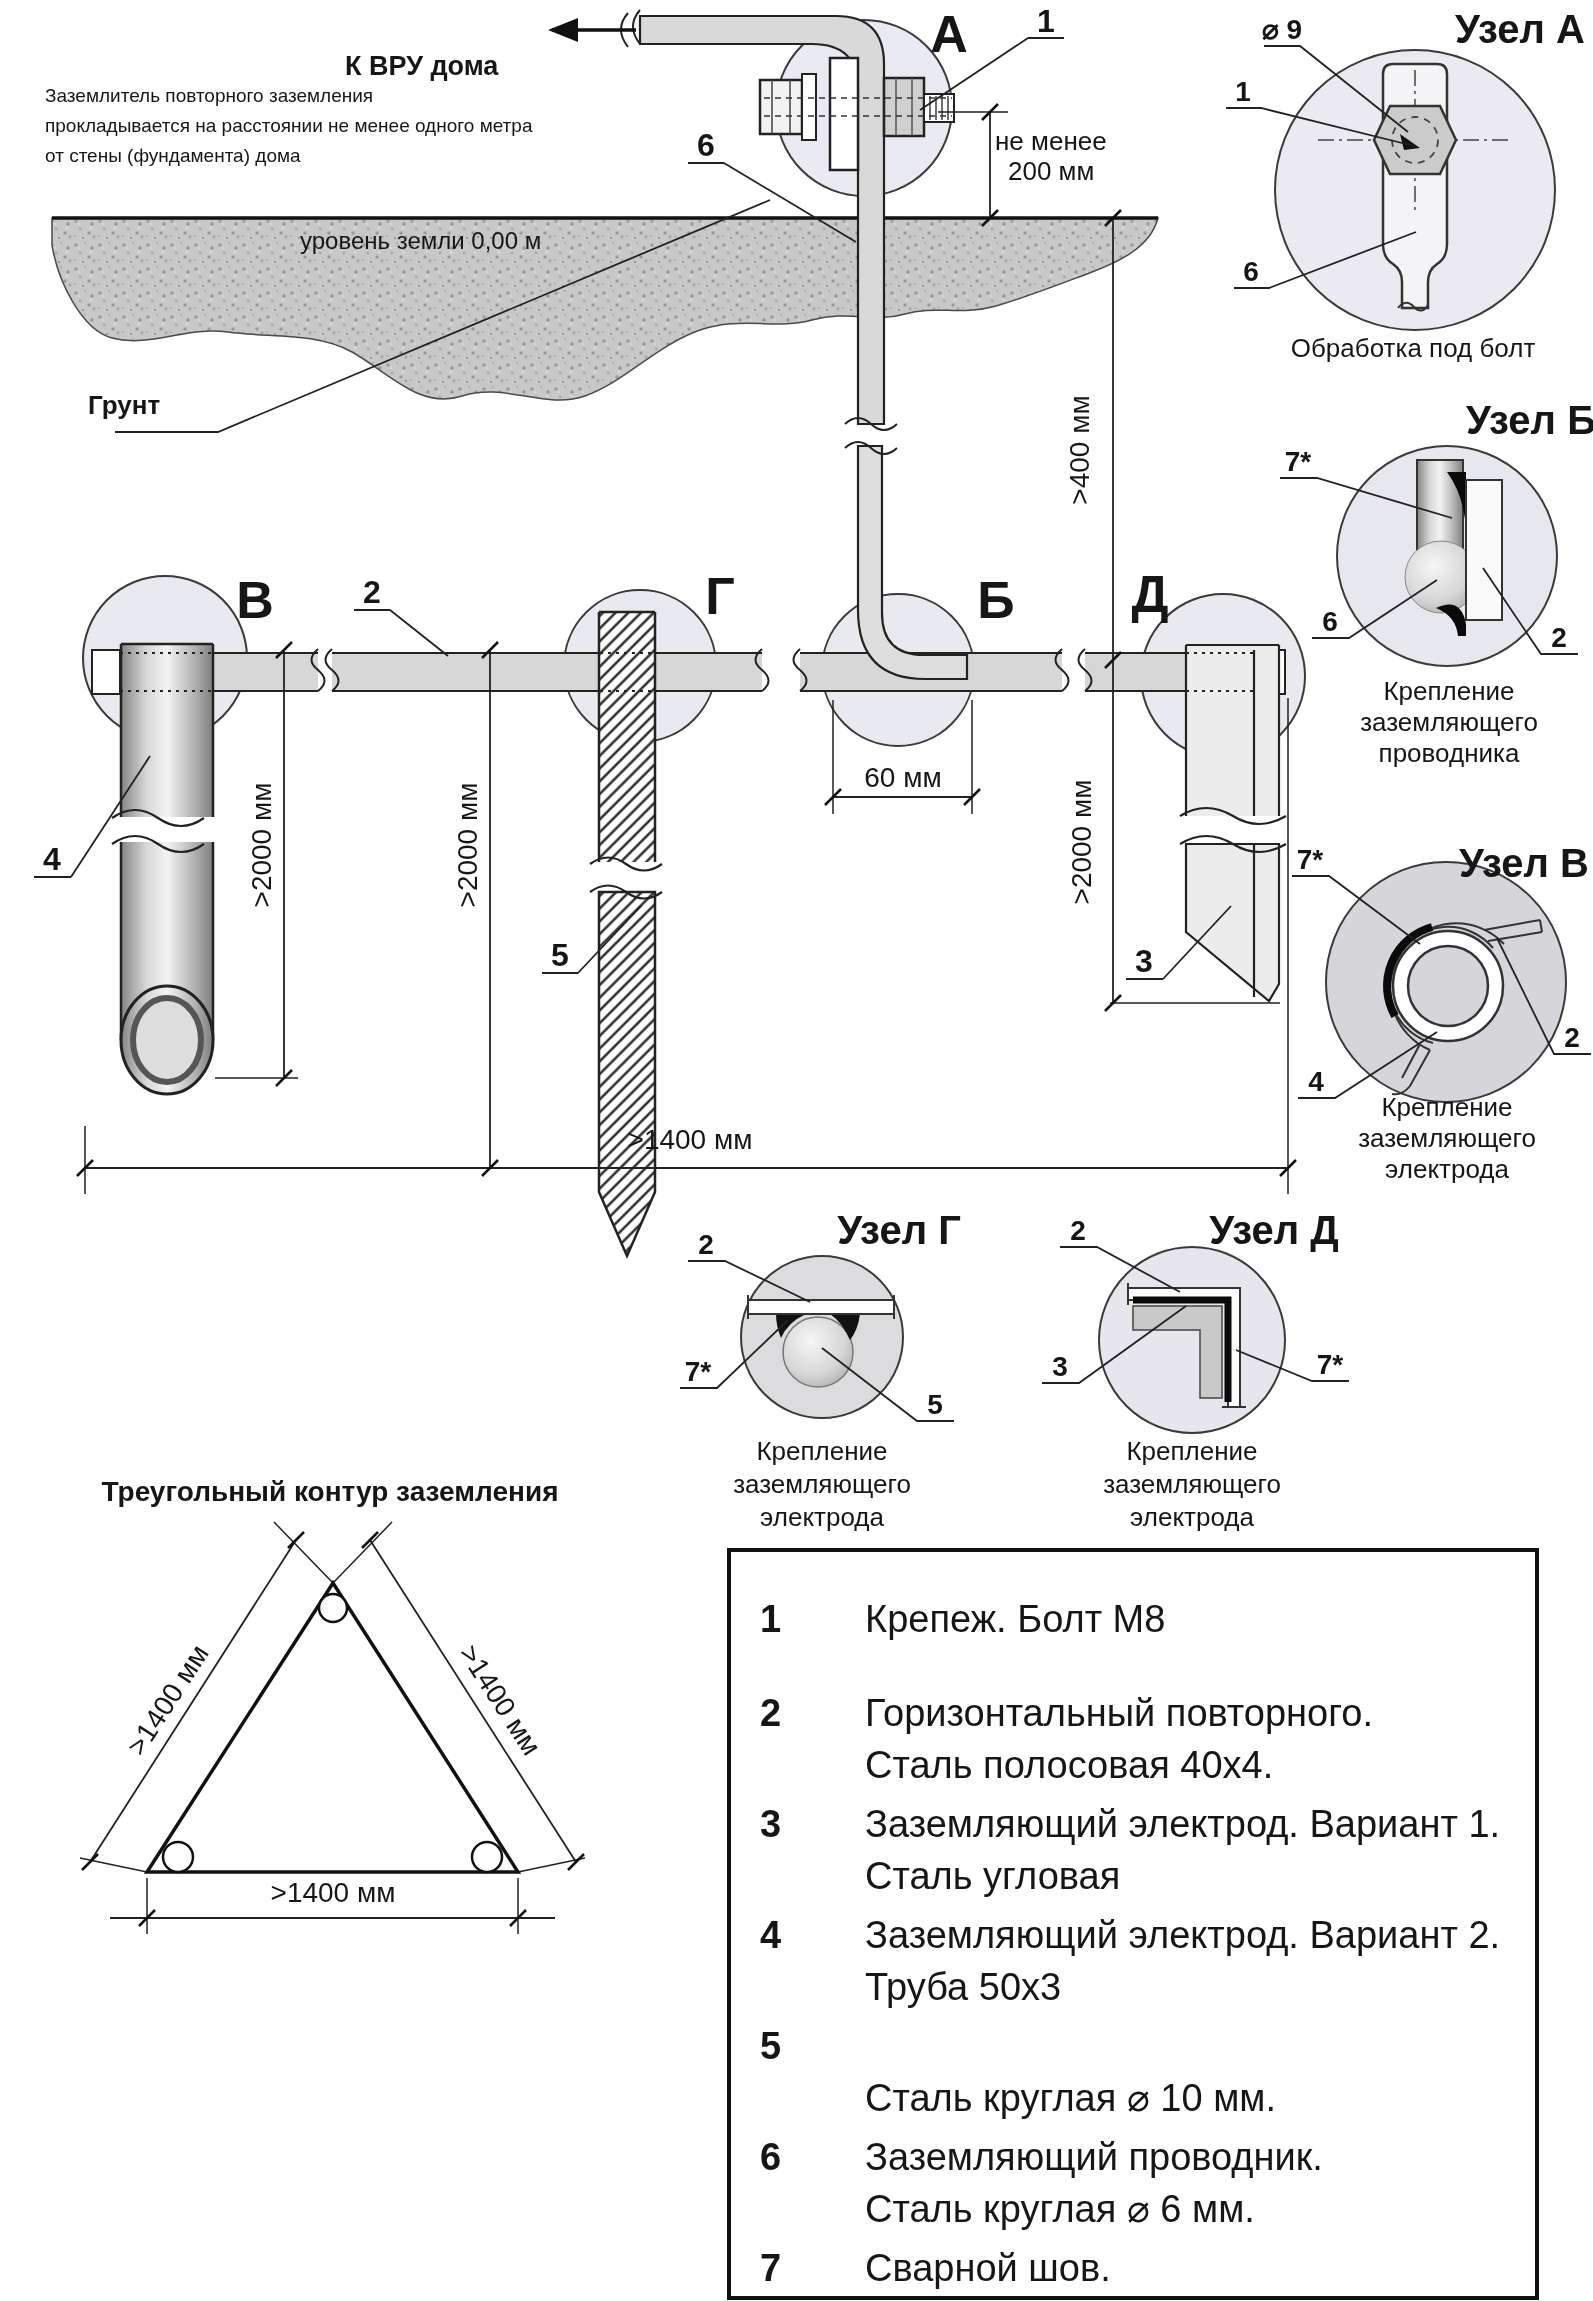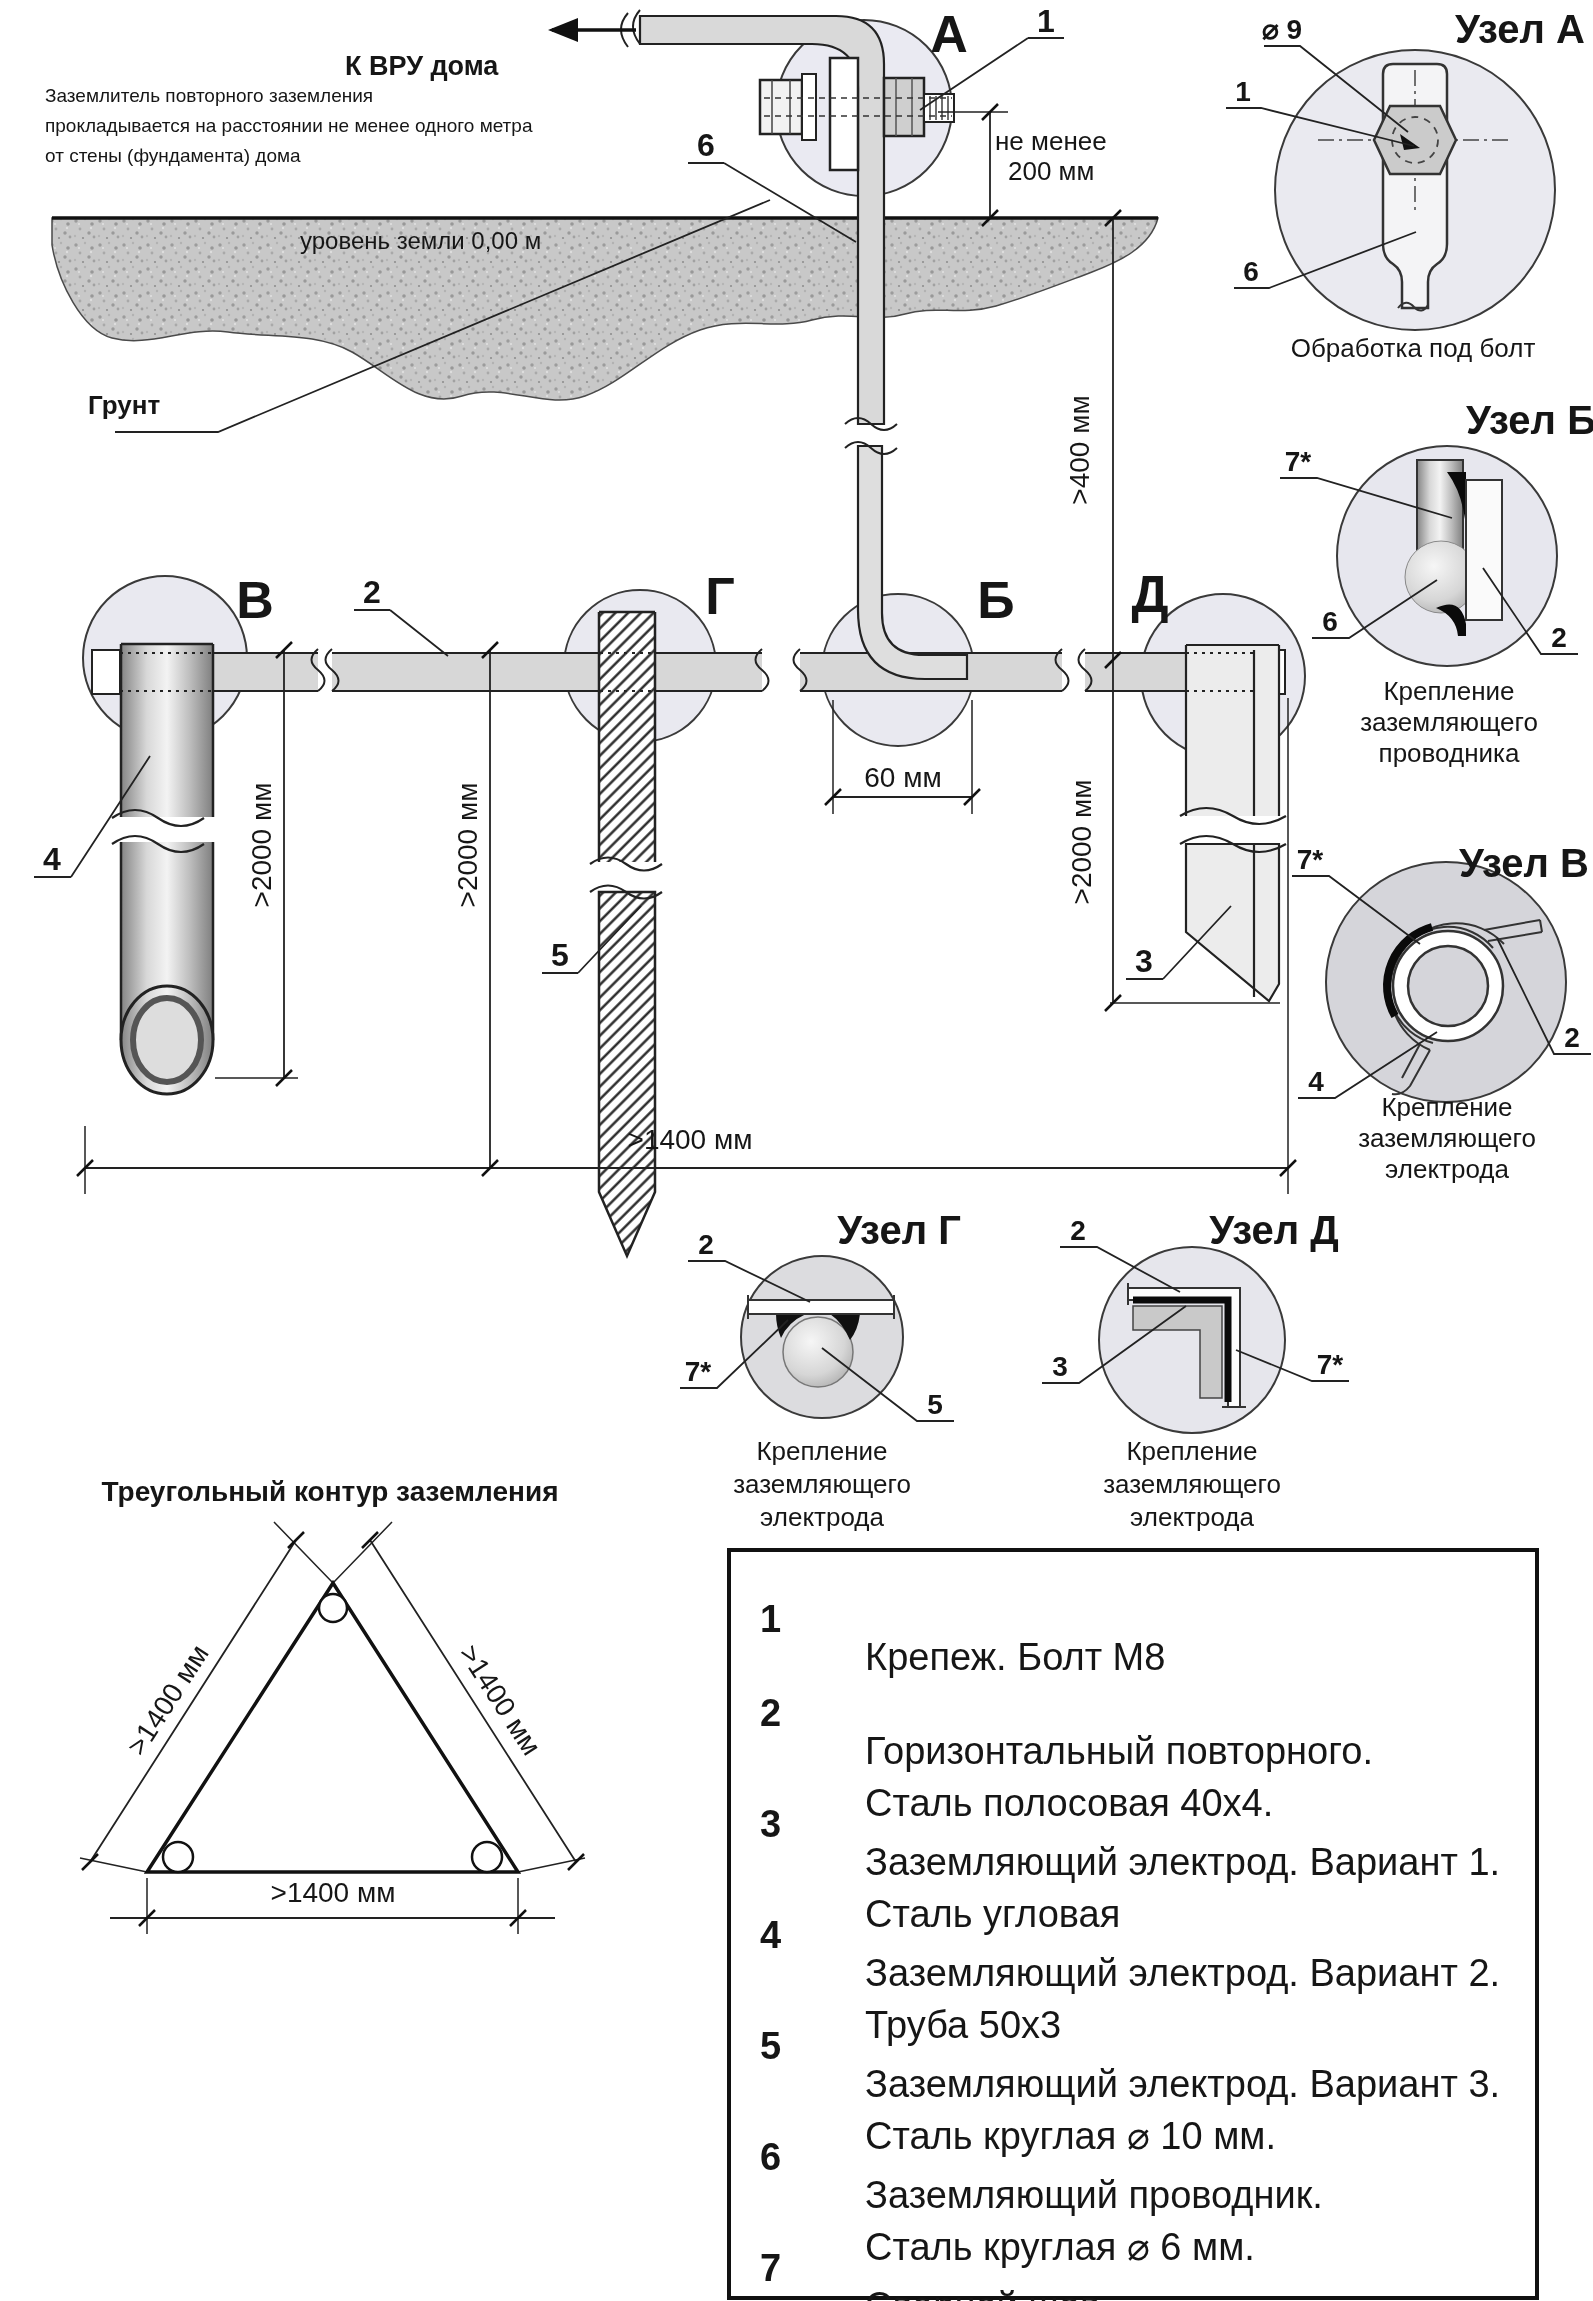--- a/index.html
+++ b/index.html
@@ -16,21 +16,21 @@
   .lab26{font-size:26px;}
   .vru{font-size:27px;font-weight:bold;}
   .nodeL{font-size:52px;font-weight:bold;}
   .co{font-size:32px;font-weight:bold;}
   .cod{font-size:28px;font-weight:bold;}
   .dtitle{font-size:40px;font-weight:bold;}
   .cap{font-size:26px;}
   .dim{font-size:28px;}
   .dim26{font-size:26px;}
   .tri{font-size:28px;font-weight:bold;}
-  .leg{font-size:38px;margin-top:38px;}
+  .leg{font-size:38px;}
   .legn{font-size:38px;font-weight:bold;}
 </style>
 </head>
 <body>
 
 <div class="canvas">
 
 <svg width="1593" height="2301" viewBox="0 0 1593 2301">
   <defs>
     <pattern id="soilP" width="24" height="24" patternUnits="userSpaceOnUse">
@@ -324,21 +324,20 @@
 
 <div class="t legn" style="left:760px;top:1805px;">3</div>
 <div class="t leg" style="left:865px;top:1805px;">Заземляющий электрод. Вариант 1.</div>
 <div class="t leg" style="left:865px;top:1857px;">Сталь угловая</div>
 
 <div class="t legn" style="left:760px;top:1916px;">4</div>
 <div class="t leg" style="left:865px;top:1916px;">Заземляющий электрод. Вариант 2.</div>
 <div class="t leg" style="left:865px;top:1968px;">Труба 50х3</div>
 
 <div class="t legn" style="left:760px;top:2027px;">5</div>
-<div class="t leg" style="left:865px;top:2027px;">Заземляющий электрод. Вариант 3.</div>
 <div class="t leg" style="left:865px;top:2079px;">Сталь круглая ⌀ 10 мм.</div>
 
 <div class="t legn" style="left:760px;top:2138px;">6</div>
 <div class="t leg" style="left:865px;top:2138px;">Заземляющий проводник.</div>
 <div class="t leg" style="left:865px;top:2190px;">Сталь круглая ⌀ 6 мм.</div>
 
 <div class="t legn" style="left:760px;top:2249px;">7</div>
 <div class="t leg" style="left:865px;top:2249px;">Сварной шов.</div>
 
 </div>

